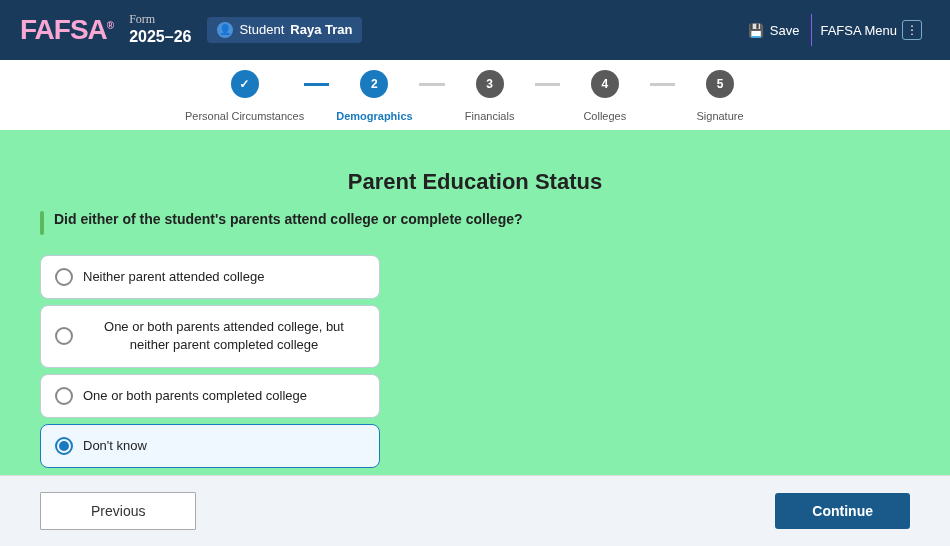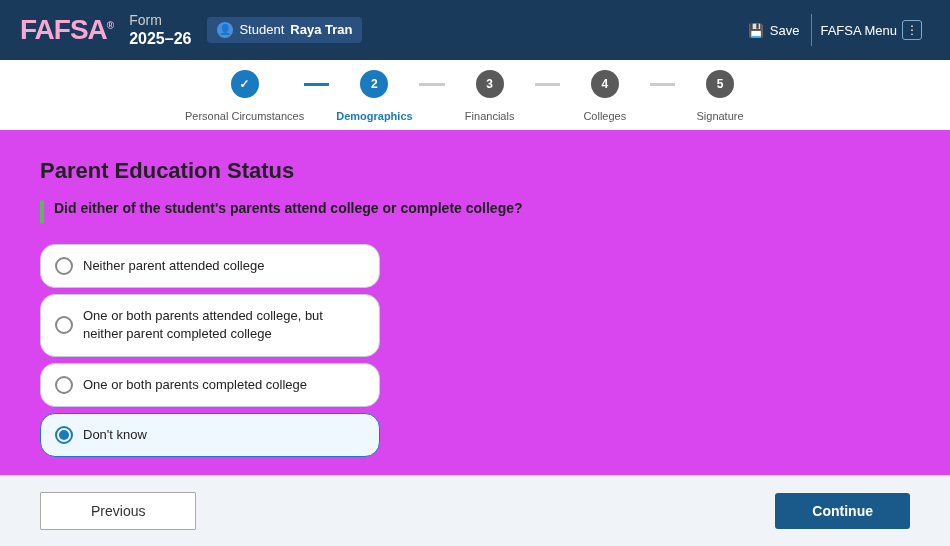--- a/index.html
+++ b/index.html
@@ -40,22 +40,23 @@
       letter-spacing: -1px;
     }
     .form-year {
       display: flex;
       flex-direction: column;
       color: white;
       font-size: 10px;
       line-height: 1.3;
     }
     .form-year span:first-child {
-      font-size: 14px;
+      font-size: 12px;
       color: #ccc;
+      font-family: Liberation Serif, serif;
     }
     .form-year span:last-child {
       font-size: 16px;
       font-weight: bold;
     }
     .student-badge {
       background: #2a5080;
       border-radius: 4px;
       padding: 5px 10px;
       color: white;
@@ -111,22 +112,23 @@
       border: 1px solid #7aaacf;
       border-radius: 3px;
       display: flex;
       align-items: center;
       justify-content: center;
       font-size: 12px;
     }
 
     
     .main-content {
-      background: #d946ef;
-      padding: 28px 40px;
+      background: #86efac;
+      padding: 39px 40px;
+      text-align: center;
     }
     .page-title {
       font-size: 22px;
       font-weight: bold;
       color: #222;
       margin-bottom: 16px;
     }
     .question-block {
       display: flex;
       align-items: flex-start;
@@ -151,21 +153,21 @@
     .radio-options {
       display: flex;
       flex-direction: column;
       gap: 6px;
       margin-left: 0;
       max-width: 340px;
     }
     .radio-option {
       background: white;
       border: 1px solid #c0cdd8;
-      border-radius: 15px;
+      border-radius: 8px;
       padding: 12px 14px;
       display: flex;
       align-items: center;
       gap: 10px;
       cursor: pointer;
     }
     .radio-option.selected {
       border-color: #1a7abf;
       background: #f0f8ff;
     }

